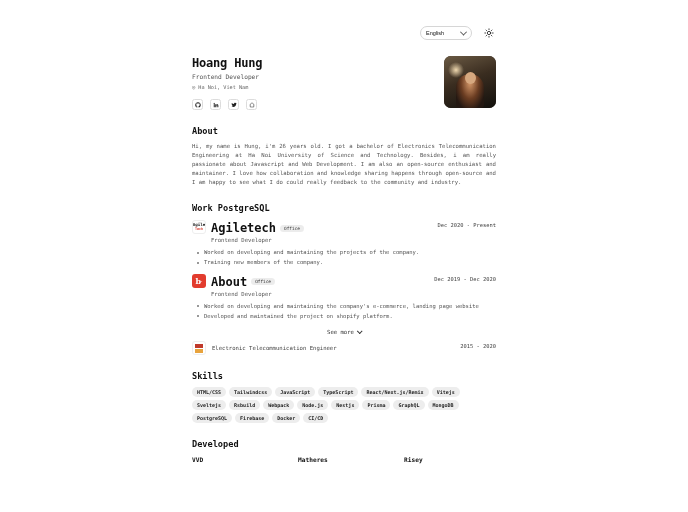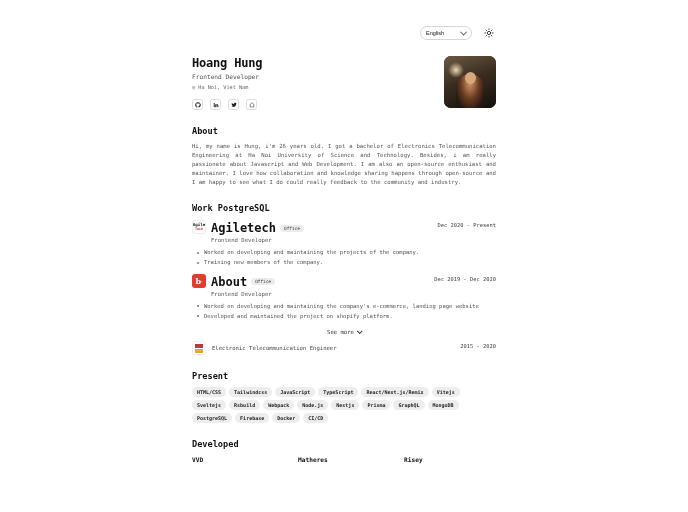--- a/index.html
+++ b/index.html
@@ -427,21 +427,21 @@
       <div class="edu-left">
         <div class="logo edu">
           <div class="bar"></div>
             <div class="bar2"></div>
         </div>
         <div class="edu-major">Electronic Telecommunication Engineer</div>
       </div>
       <div class="date">2015 - 2020</div>
     </div>
 
-    <h2 class="sec">Present</h2>
+    <h2 class="sec">Skills</h2>
     <div class="skills">
       <span class="chip">HTML/CSS</span>
       <span class="chip">Tailwindcss</span>
       <span class="chip">JavaScript</span>
       <span class="chip">TypeScript</span>
       <span class="chip">React/Next.js/Remix</span>
       <span class="chip">Vitejs</span>
       <span class="chip">Sveltejs</span>
       <span class="chip">Rsbuild</span>
       <span class="chip">Webpack</span>

